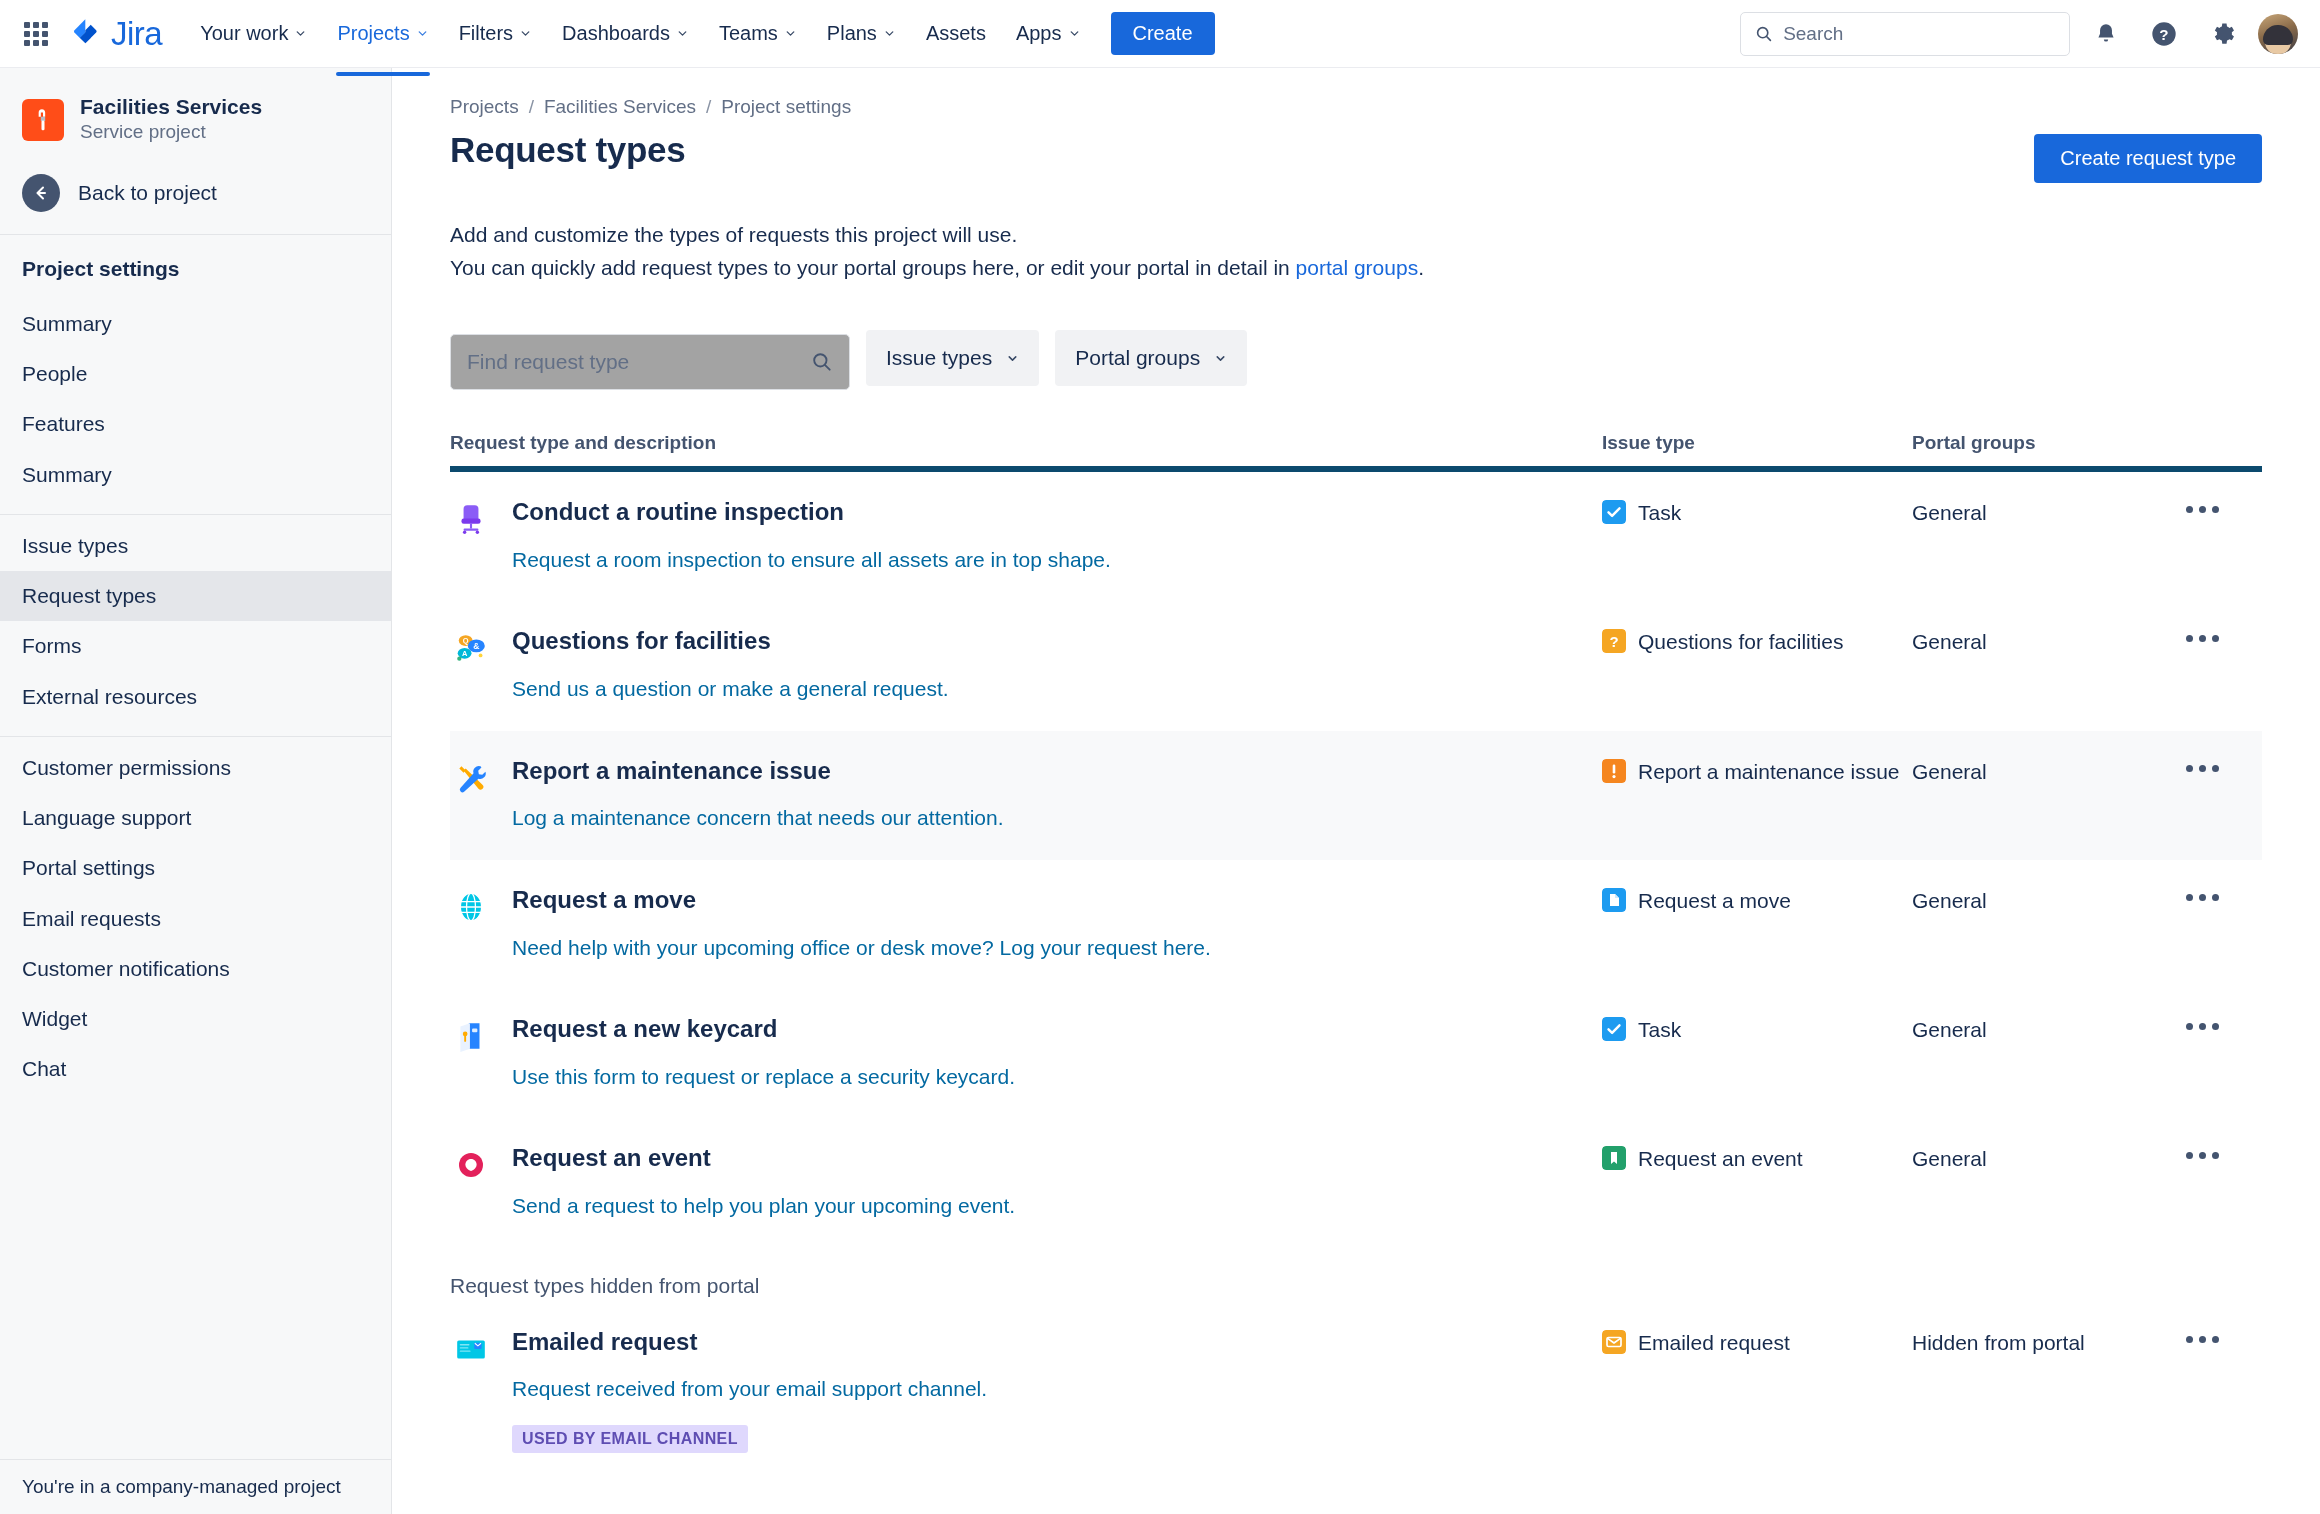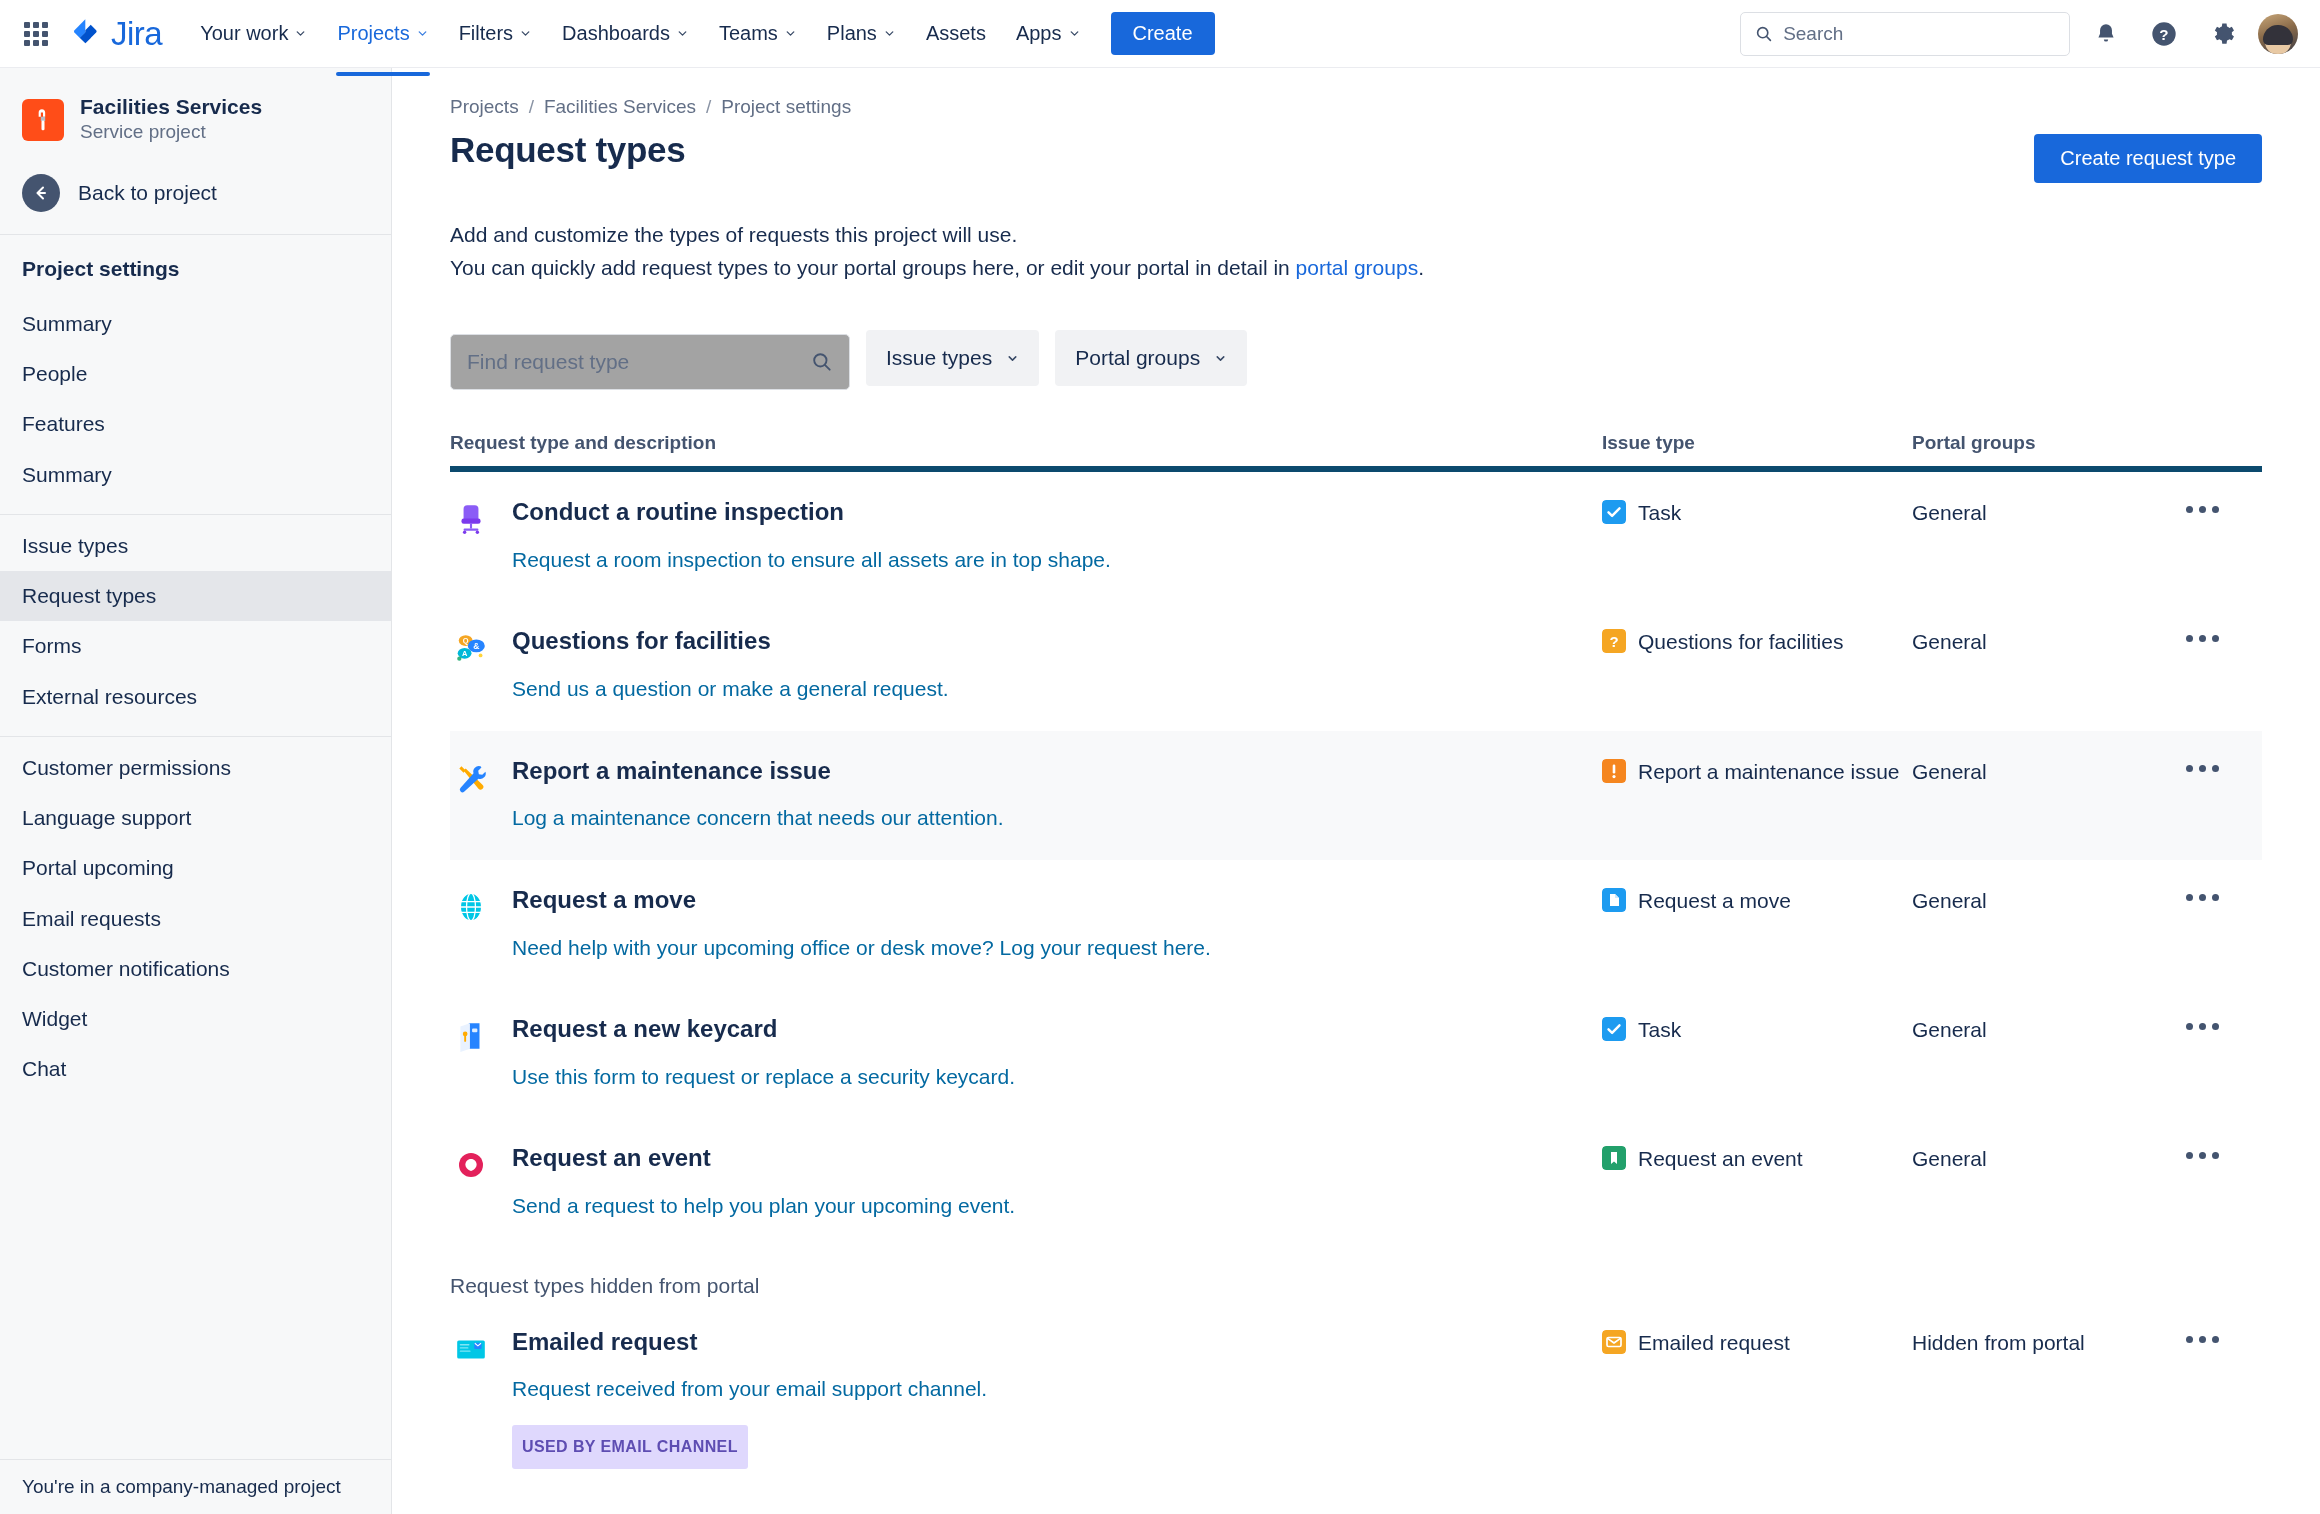--- a/index.html
+++ b/index.html
@@ -249,21 +249,21 @@
     font-size: 24px; font-weight: 700; color: #172b4d;
     line-height: 1.2; cursor: pointer;
   }
   .rt-desc {
     font-size: 21px; color: #0369a1; margin-top: 18px; line-height: 1.45;
   }
   .rt-badge {
     display: inline-block; margin-top: 20px;
     background: #dfd8fd; color: #5e4db2;
     font-size: 16px; font-weight: 700; letter-spacing: .4px;
-    padding: 13px 10px; border-radius: 3px;
+    padding: 5px 10px; border-radius: 3px;
   }
 
   .issue-cell { display: flex; gap: 12px; align-items: flex-start; }
   .issue-icon { width: 24px; height: 24px; flex-shrink: 0; margin-top: 2px; border-radius: 4px; }
   .issue-text { font-size: 21px; color: #172b4d; line-height: 1.45; }
   .group-text { font-size: 21px; color: #172b4d; line-height: 1.45; }
   .more-btn {
     display: flex; gap: 6px; align-items: center; cursor: pointer;
     padding: 4px; margin-top: 4px;
   }
@@ -428,21 +428,21 @@
         <div class="sb-item selected">Request types</div>
         <div class="sb-item">Forms</div>
         <div class="sb-item">External resources</div>
       </div>
 
       <div class="sb-divider"></div>
 
       <div class="sb-group">
         <div class="sb-item">Customer permissions</div>
         <div class="sb-item">Language support</div>
-        <div class="sb-item">Portal upcoming</div>
+        <div class="sb-item">Portal settings</div>
         <div class="sb-item">Email requests</div>
         <div class="sb-item">Customer notifications</div>
         <div class="sb-item">Widget</div>
         <div class="sb-item">Chat</div>
       </div>
 
     </div>
     <div class="sb-footer">You're in a company-managed project</div>
   </aside>
 

